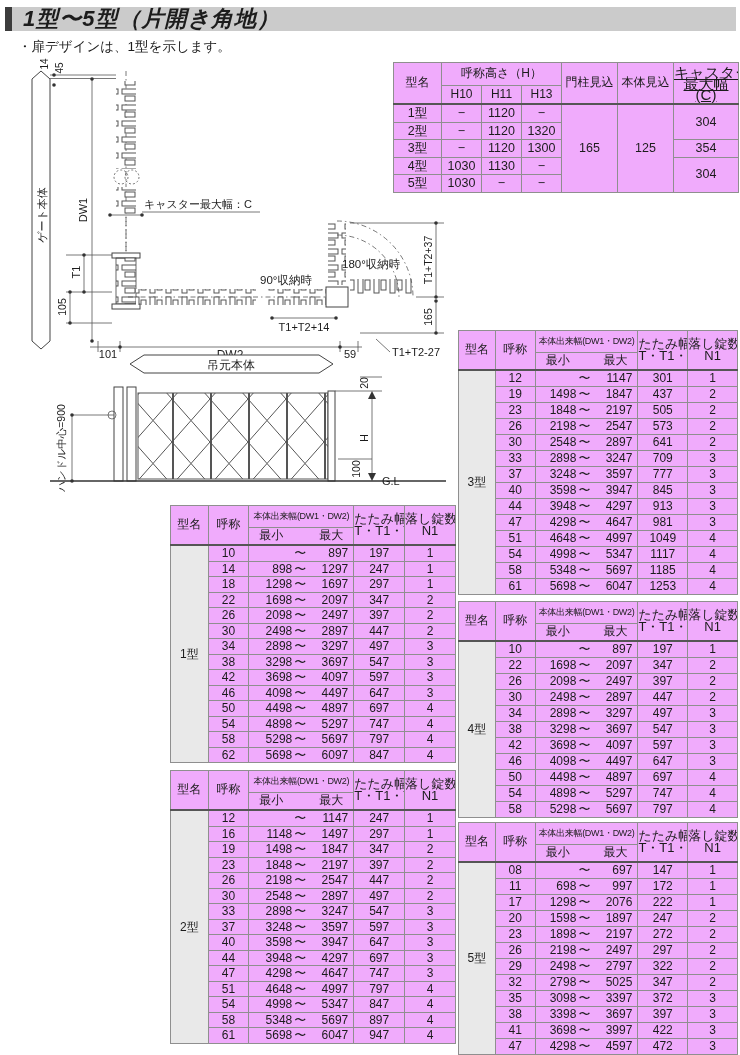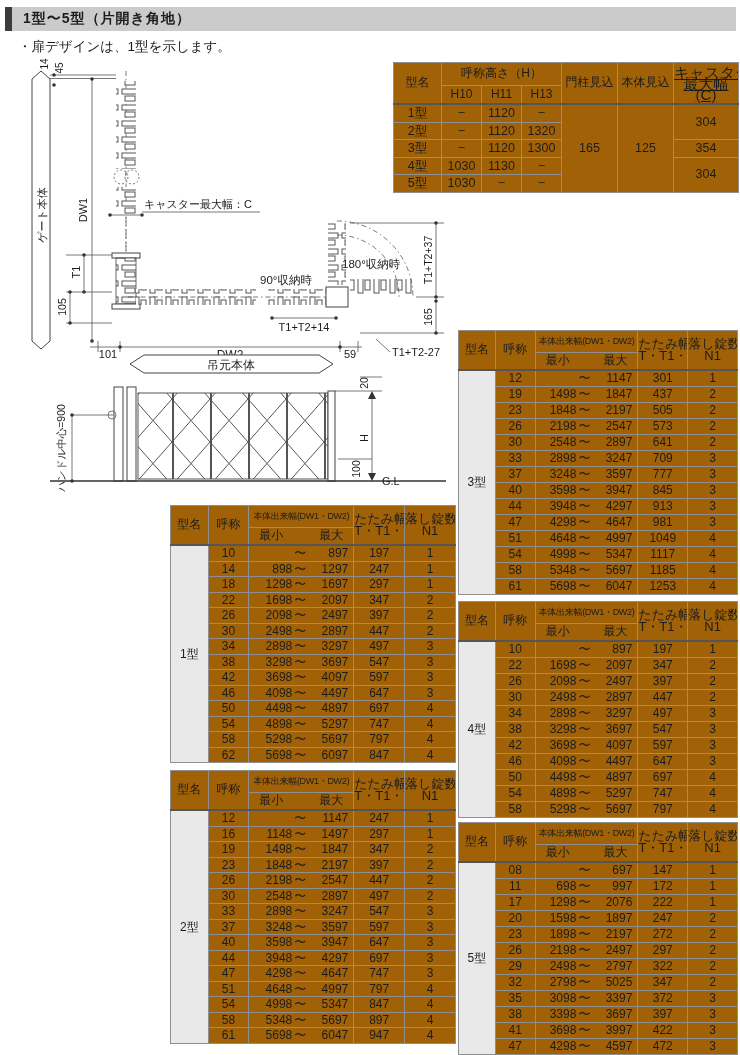--- a/index.html
+++ b/index.html
@@ -3,25 +3,25 @@
 <meta charset="utf-8">
 <style>
   html,body{margin:0;padding:0;background:#fff;}
   body{width:740px;height:1055px;position:relative;overflow:hidden;
        font-family:"Liberation Sans","DejaVu Sans",sans-serif;color:#1c1c1c;}
   .abs{position:absolute;}
 
   
   .titlebar{left:5px;top:7px;width:731px;height:24px;background:#cbcbcb;display:flex;align-items:center;}
   .titlebar .accent{width:7px;height:24px;background:#3c3c3c;margin-right:11px;}
-  .titlebar .ttl{font-size:14px;font-weight:bold;letter-spacing:1px;}
+  .titlebar .ttl{font-size:22px;font-weight:bold;letter-spacing:1px;font-style:italic;}
   .note{left:18px;top:38px;font-size:13.5px;}
 
   
-  table{border-collapse:collapse;table-layout:fixed;width:100%;border:1.5px solid #555;background:#a16207;}
+  table{border-collapse:collapse;table-layout:fixed;width:100%;border:1.5px solid #555;background:#f0abfc;}
   th,td{border:1px solid #8f8f8f;padding:0;text-align:center;font-weight:normal;overflow:hidden;white-space:nowrap;}
   thead th{font-size:12px;line-height:1.1;}
   tbody tr:first-child td{border-top:2px solid #555;}
   .model-cell{background:#e9e9e9;font-size:12.5px;}
 
   
   .sum{left:393px;top:62px;width:345px;}
   .sum td{font-size:12.5px;height:16.5px;line-height:16.5px;}
   .sum thead tr:first-child th{height:22px;}
   .sum thead tr:last-child th{height:17px;}

